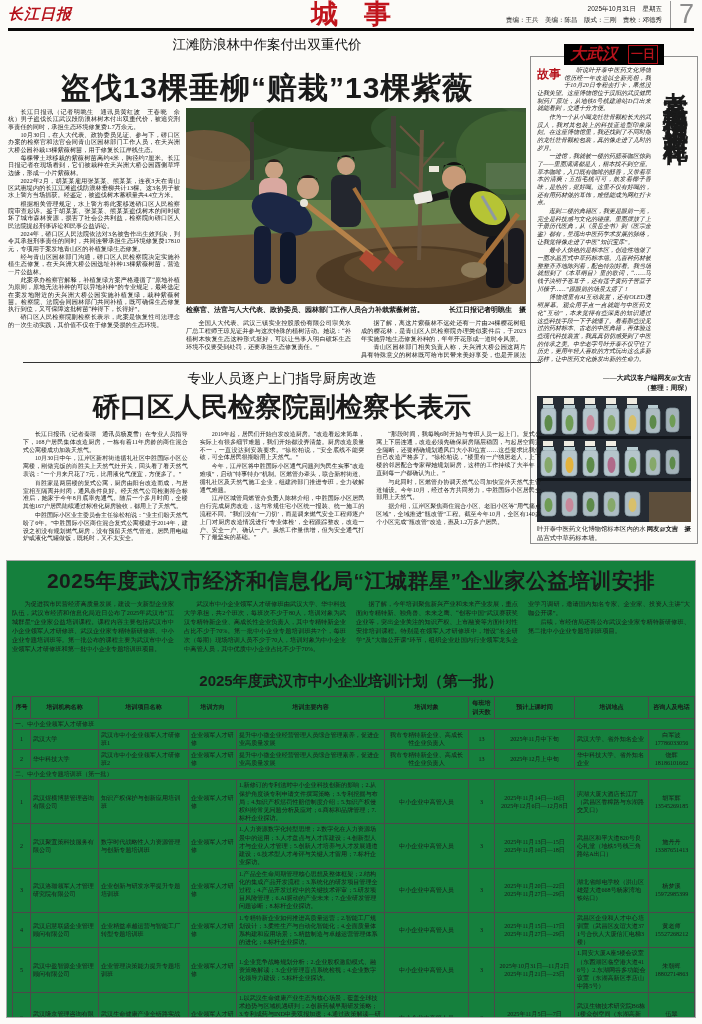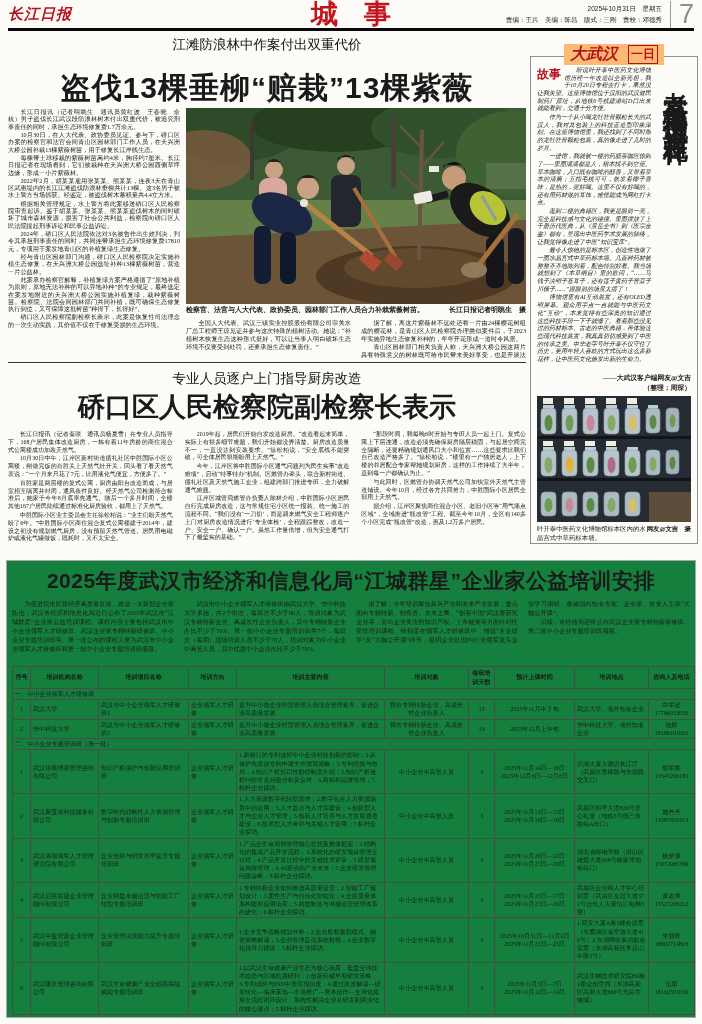--- a/index.html
+++ b/index.html
@@ -21,36 +21,36 @@
   .s1-left{position:absolute;top:72px;left:0;width:172px;height:252px;font-size:6.2px;line-height:1.18;text-align:justify;overflow:hidden;}
   .s1-left p{text-indent:2em;margin-bottom:1px;}
   .photo1{position:absolute;top:72px;left:178px;width:340px;height:196px;}
   .photo1 svg{display:block;width:100%;height:100%;}
   .caption1{position:absolute;top:270px;left:178px;width:340px;display:flex;justify-content:space-between;font-size:7px;font-weight:bold;line-height:1.3;}
   .s1-below{position:absolute;top:283px;left:178px;width:340px;height:42px;column-count:2;column-gap:10px;font-size:6.2px;line-height:1.3;text-align:justify;overflow:hidden;}
   .s1-below p{text-indent:2em;}
 
   
   .sidebar{position:absolute;top:56px;left:530px;width:168px;height:488px;border:1px solid #8f8f8f;background:#fcfbf8;padding:10px 6px 4px;}
-  .badge{position:absolute;top:-13px;left:50%;transform:translateX(-50%);background:#fdba74;padding:0 6px;display:flex;align-items:center;gap:10px;white-space:nowrap;}
+  .badge{position:absolute;top:-13px;left:50%;transform:translateX(-50%);background:#000000;padding:0 6px;display:flex;align-items:center;gap:10px;white-space:nowrap;}
   .badge-script{color:#b5121b;font-weight:bold;font-style:italic;font-size:16px;}
   .badge-day{color:#b5121b;font-size:12px;border:1px solid #b5121b;padding:0 2px;font-weight:bold;font-family:"Liberation Sans",sans-serif;}
   .sb-body{display:flex;height:306px;overflow:hidden;}
   .sb-text{width:114px;font-size:6px;line-height:1.28;text-align:justify;font-style:italic;overflow:hidden;}
   .sb-text p{text-indent:2em;margin-bottom:1px;}
   .story-label{float:left;color:#b5121b;font-weight:bold;font-size:12px;font-style:normal;margin:0 3px 1px 0;font-family:"Liberation Sans",sans-serif;}
   .vert-title{flex:1;writing-mode:vertical-rl;text-orientation:upright;font-family:"Liberation Sans",sans-serif;font-weight:900;font-size:25px;line-height:1.2;letter-spacing:5px;padding-top:4px;margin-left:3px;}
   .attrib{text-align:right;font-size:6.8px;font-weight:bold;line-height:1.4;height:20px;}
   .photo2{width:154px;height:126px;margin-top:3px;}
   .photo2 svg{display:block;width:100%;height:100%;}
   .caption2{font-size:6.4px;line-height:1.45;margin-top:2px;}
   .caption2 .credit{float:right;font-weight:bold;}
 
   
-  .story2{position:absolute;top:362px;left:8px;width:518px;height:194px;border-top:1px solid #333;padding-top:7px;}
+  .story2{position:absolute;top:362px;left:23px;width:518px;height:194px;border-top:1px solid #333;padding-top:7px;}
   .headline2{text-align:center;font-family:"Liberation Sans",sans-serif;font-weight:900;font-size:27px;margin:1px 0 6px;}
   .s2-cols{column-count:3;column-gap:12px;font-size:6px;line-height:1.3;text-align:justify;height:126px;overflow:hidden;}
   .s2-cols p{text-indent:2em;margin-bottom:1px;}
 
   
   .bottom{position:absolute;top:560px;left:6px;width:690px;height:458px;border:1px solid #a8a8a8;padding:6px 5px 3px;overflow:hidden;background:#15803d;}
   .b-title{text-align:center;font-family:"Liberation Sans",sans-serif;font-weight:900;font-size:21px;letter-spacing:0.5px;}
   .b-intro{margin-top:5px;column-count:4;column-gap:10px;font-size:6.2px;line-height:1.45;text-align:justify;height:66px;overflow:hidden;}
   .b-intro p{text-indent:2em;}
   .t-title{text-align:center;font-family:"Liberation Sans",sans-serif;font-weight:700;font-size:15px;margin:6px 0 5px;}
@@ -296,20 +296,21 @@
   </div>
 
   <div class="bottom">
     <div class="b-title">2025年度武汉市经济和信息化局“江城群星”企业家公益培训安排</div>
     <div class="b-intro">
         <p>为促进我市民营经济高质量发展，建设一支新型企业家队伍，武汉市经济和信息化局近日公布了2025年武汉市“江城群星”企业家公益培训课程。课程内容主要包括武汉市中小企业领军人才研修班、武汉企业家专精特新研修班、中小企业专题培训班等。第一批公布的课程主要为武汉市中小企业领军人才研修班和第一批中小企业专题培训班项目。</p>
         <p>武汉市中小企业领军人才研修班由武汉大学、华中科技大学承担，共2个班次，每班次不少于80人，培训对象为武汉专精特新企业、高成长性企业负责人，其中专精特新企业占比不少于70%。第一批中小企业专题培训班共7个，每班次（每期）现场培训人员不少于70人，培训对象为中小企业中高管人员，其中优质中小企业占比不少于70%。</p>
         <p>据了解，今年培训聚焦新兴产业和未来产业发展，重点面向专精特新、独角兽、未来之鹰、“创客中国”武汉赛获奖企业等，突出企业关注的知识产权、上市融资等方面针对性安排培训课程。特别是在领军人才研修班中，增设“名企研学”及“大咖公开课”环节，组织企业赴国内行业领军龙头企业学习调研，邀请国内知名专家、企业家、投资人主讲“大咖公开课”。</p>
         <p>后续，市经信局还将公布武汉企业家专精特新研修班、第二批中小企业专题培训班项目。</p>
       </div>
+    <div class="t-title">2025年度武汉市中小企业培训计划（第一批）</div>
     <table class="training">
         <colgroup>
           <col style="width: 18px;">
           <col style="width: 68px;">
           <col style="width: 90px;">
           <col style="width: 48px;">
           <col style="width: 148px;">
           <col style="width: 84px;">
           <col style="width: 26px;">
           <col style="width: 80px;">

